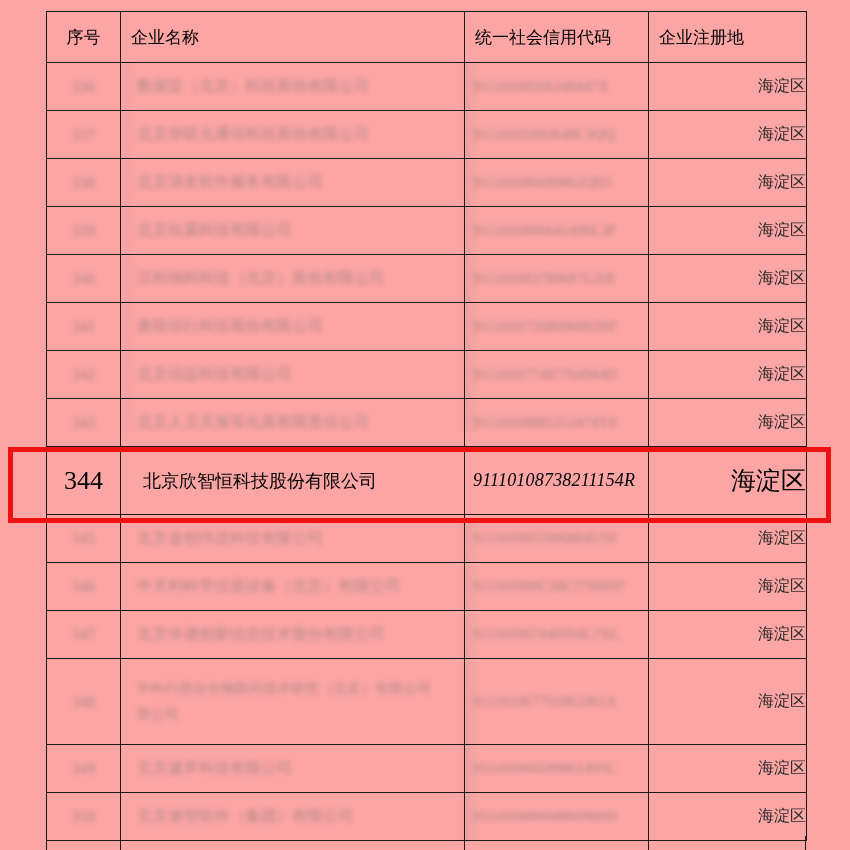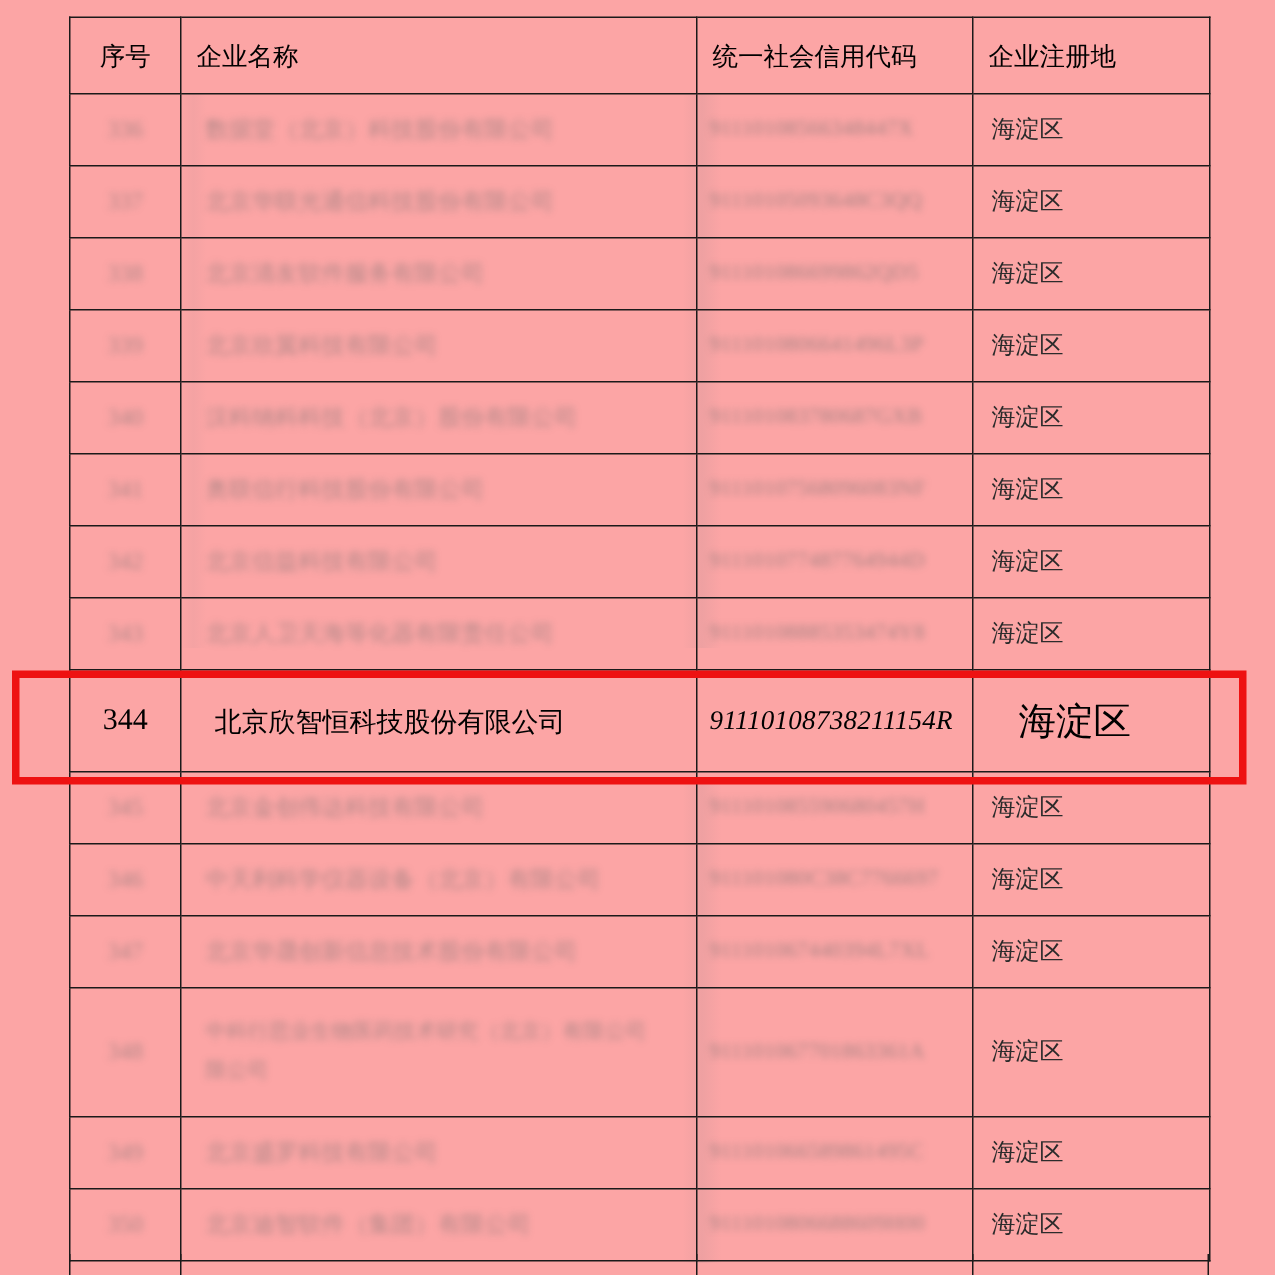--- a/index.html
+++ b/index.html
@@ -61,20 +61,21 @@
   .cell-code {
     padding-left: 8px !important;
     font-size: 14.5px;
     color: #2b2b2b;
     letter-spacing: 0.2px;
   }
   .cell-loc {
     padding-left: 12px !important;
     font-size: 16px;
     color: #2b2b2b;
+    text-align: right;
   }
 
   
   .blurred {
     filter: blur(2.6px);
     opacity: 0.52;
     color: #6d6d6d;
   }
   .blurred.cell-code { filter: blur(2.5px); opacity: 0.6; }
   .cell-loc.visible-loc { filter: none; opacity: 1; color: #2b2b2b; }
@@ -89,21 +90,21 @@
   #smudge-b { left: 455px; top: 522px; width: 26px; height: 320px; }
   #smudge-c { left: 120px; top: 62px; width: 18px; height: 370px;
               background: linear-gradient(to right, rgba(120,120,130,0.00), rgba(120,120,130,0.06), rgba(120,120,130,0.00)); }
 
   
   tr.highlight-row td {
     height: 68px;
     border-top: 1px solid #1a1a1a;
     border-bottom: 1px solid #1a1a1a;
   }
-  tr.highlight-row .cell-seq { font-size: 20px; color: #000; }
+  tr.highlight-row .cell-seq { font-size: 26px; color: #000; }
   tr.highlight-row .cell-name { font-size: 18px; color: #000; padding-left: 22px !important; }
   tr.highlight-row .cell-code { font-size: 18px; color: #000; padding-left: 8px !important; font-style: italic; }
   tr.highlight-row .cell-loc { font-size: 25px; color: #000; padding-left: 30px !important; }
 
   #redbox {
     position: absolute;
     left: 8px;
     top: 447px;
     width: 823px;
     height: 76px;

